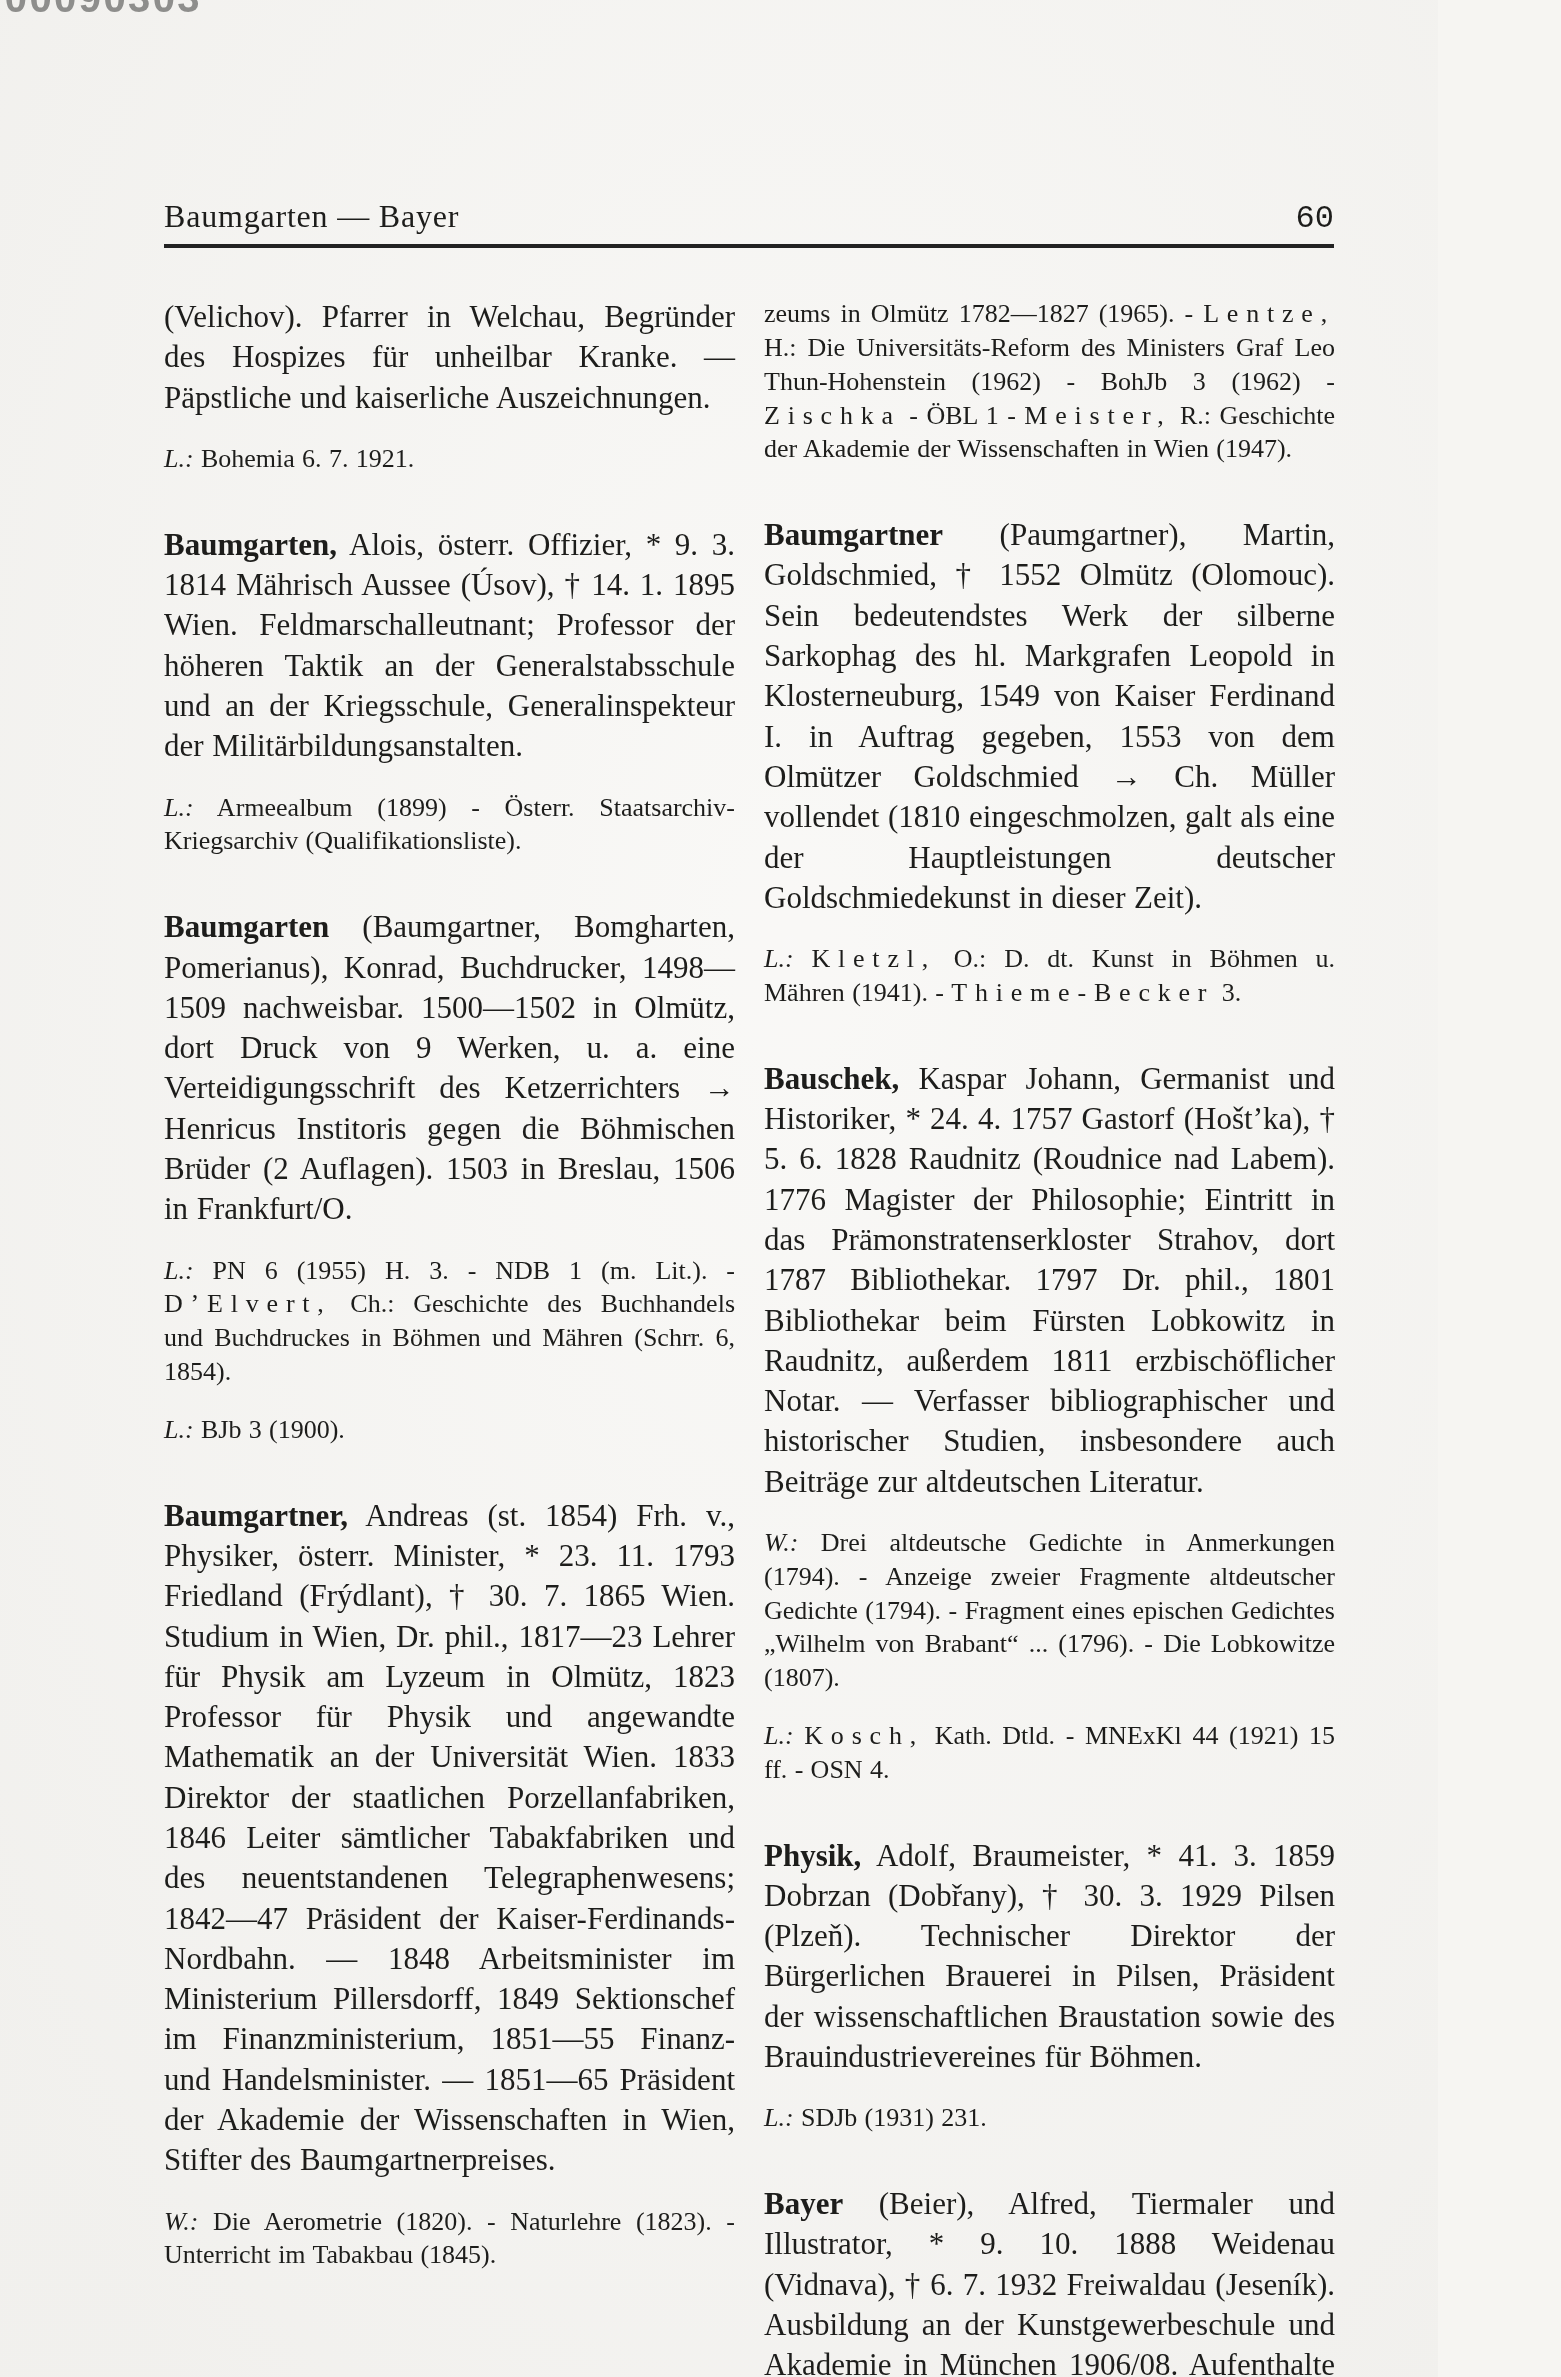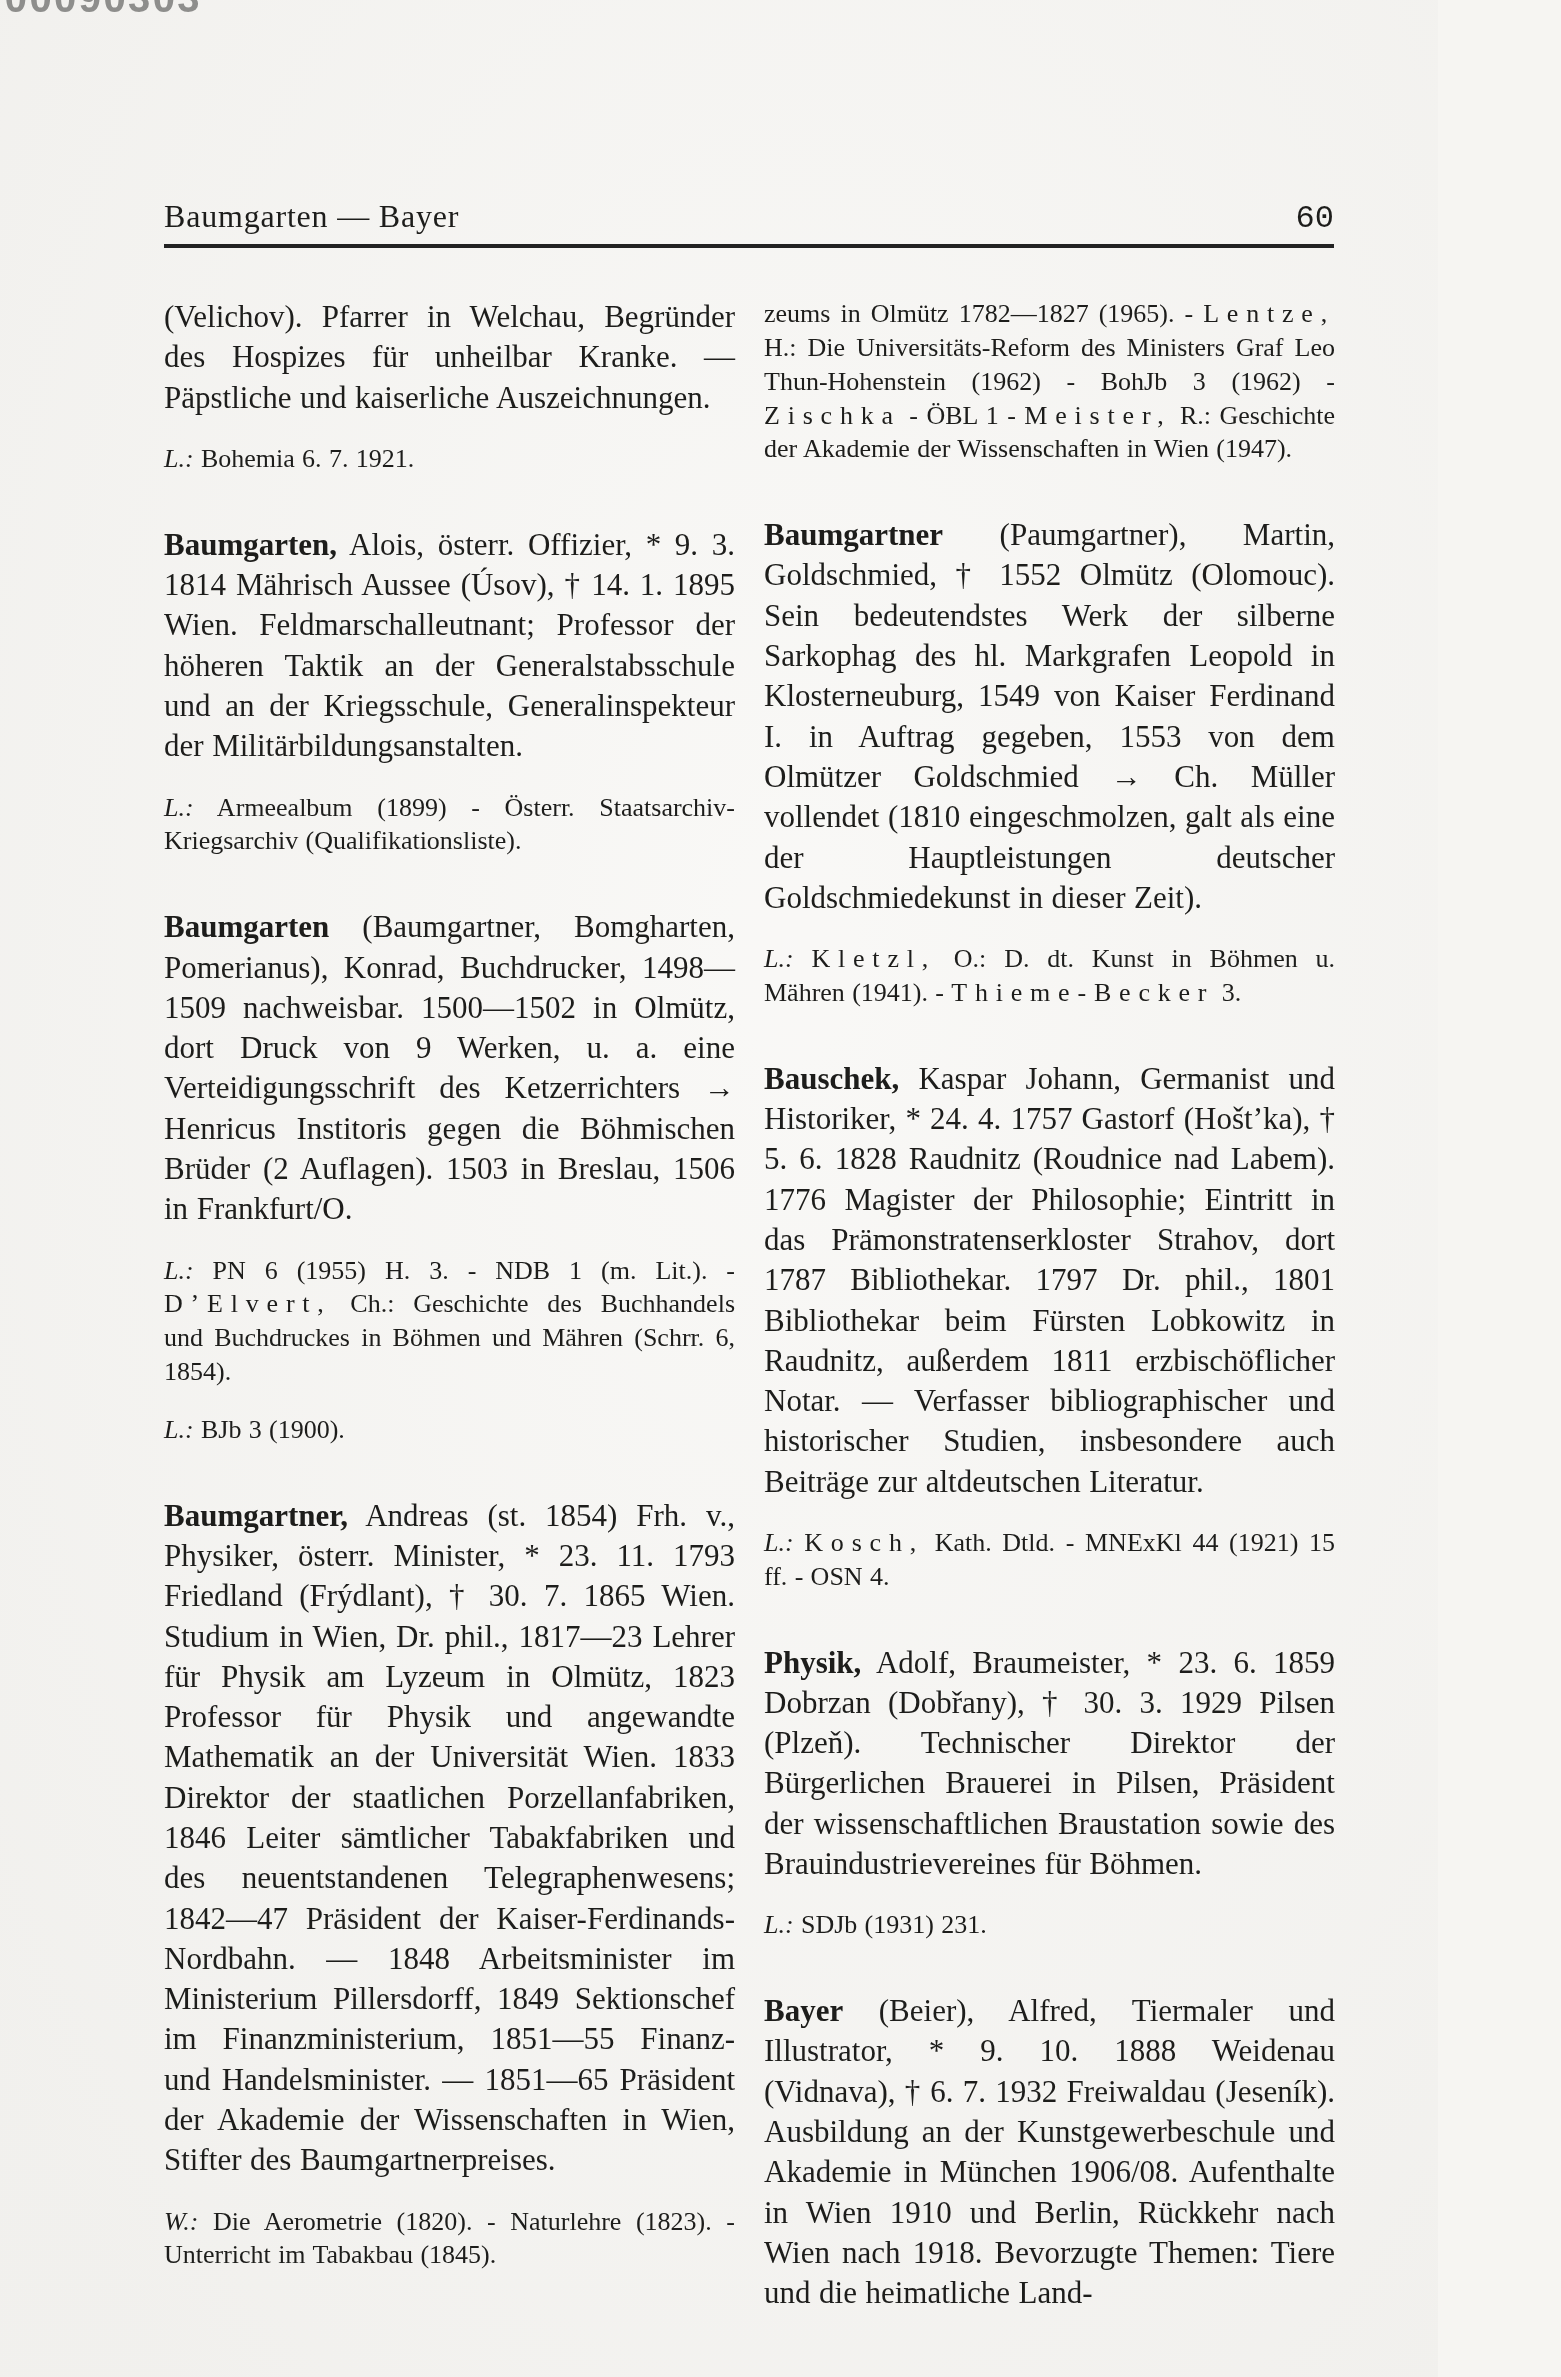--- a/index.html
+++ b/index.html
@@ -97,21 +97,22 @@
         <p class="para lit"><span class="seg-italic">L.:</span><span class="seg-normal"> PN 6 (1955) H. 3. - NDB 1 (m. Lit.). - </span><span class="seg-spaced">D’Elvert,</span><span class="seg-normal"> Ch.: Geschichte des Buchhandels und Buchdruckes in Böhmen und Mähren (Schrr. 6, 1854).</span></p>
         <p class="para lit"><span class="seg-italic">L.:</span><span class="seg-normal"> BJb 3 (1900).</span></p>
         <p class="para entry"><span class="seg-bold">Baumgartner,</span><span class="seg-normal"> Andreas (st. 1854) Frh. v., Physiker, österr. Minister, * 23. 11. 1793 Friedland (Frýdlant), † 30. 7. 1865 Wien. Studium in Wien, Dr. phil., 1817—23 Lehrer für Physik am Lyzeum in Olmütz, 1823 Professor für Physik und angewandte Mathematik an der Universität Wien. 1833 Direktor der staatlichen Porzellanfabriken, 1846 Leiter sämtlicher Tabakfabriken und des neuentstandenen Telegraphenwesens; 1842—47 Präsident der Kaiser-Ferdinands-Nordbahn. — 1848 Arbeitsminister im Ministerium Pillersdorff, 1849 Sektionschef im Finanzministerium, 1851—55 Finanz- und Handelsminister. — 1851—65 Präsident der Akademie der Wissenschaften in Wien, Stifter des Baumgartnerpreises.</span></p>
         <p class="para works"><span class="seg-italic">W.:</span><span class="seg-normal"> Die Aerometrie (1820). - Naturlehre (1823). - Unterricht im Tabakbau (1845).</span></p>
       </div>
     <div class="column">
         <p class="para lit-continuation"><span class="seg-normal">zeums in Olmütz 1782—1827 (1965). - </span><span class="seg-spaced">Lentze,</span><span class="seg-normal"> H.: Die Universitäts-Reform des Ministers Graf Leo Thun-Hohenstein (1962) - BohJb 3 (1962) - </span><span class="seg-spaced">Zischka</span><span class="seg-normal"> - ÖBL 1 - </span><span class="seg-spaced">Meister,</span><span class="seg-normal"> R.: Geschichte der Akademie der Wissenschaften in Wien (1947).</span></p>
         <p class="para entry"><span class="seg-bold">Baumgartner</span><span class="seg-normal"> (Paumgartner), Martin, Goldschmied, † 1552 Olmütz (Olomouc). Sein bedeutendstes Werk der silberne Sarkophag des hl. Markgrafen Leopold in Klosterneuburg, 1549 von Kaiser Ferdinand I. in Auftrag gegeben, 1553 von dem Olmützer Goldschmied → Ch. Müller vollendet (1810 eingeschmolzen, galt als eine der Hauptleistungen deutscher Goldschmiedekunst in dieser Zeit).</span></p>
         <p class="para lit"><span class="seg-italic">L.:</span><span class="seg-normal"> </span><span class="seg-spaced">Kletzl,</span><span class="seg-normal"> O.: D. dt. Kunst in Böhmen u. Mähren (1941). - </span><span class="seg-spaced">Thieme-Becker</span><span class="seg-normal"> 3.</span></p>
         <p class="para entry"><span class="seg-bold">Bauschek,</span><span class="seg-normal"> Kaspar Johann, Germanist und Historiker, * 24. 4. 1757 Gastorf (Hošt’ka), † 5. 6. 1828 Raudnitz (Roudnice nad Labem). 1776 Magister der Philosophie; Eintritt in das Prämonstratenserkloster Strahov, dort 1787 Bibliothekar. 1797 Dr. phil., 1801 Bibliothekar beim Fürsten Lobkowitz in Raudnitz, außerdem 1811 erzbischöflicher Notar. — Verfasser bibliographischer und historischer Studien, insbesondere auch Beiträge zur altdeutschen Literatur.</span></p>
+        <p class="para works"><span class="seg-italic">W.:</span><span class="seg-normal"> Drei altdeutsche Gedichte in Anmerkungen (1794). - Anzeige zweier Fragmente altdeutscher Gedichte (1794). - Fragment eines epischen Gedichtes „Wilhelm von Brabant“ ... (1796). - Die Lobkowitze (1807).</span></p>
         <p class="para lit"><span class="seg-italic">L.:</span><span class="seg-normal"> </span><span class="seg-spaced">Kosch,</span><span class="seg-normal"> Kath. Dtld. - MNExKl 44 (1921) 15 ff. - OSN 4.</span></p>
-        <p class="para entry"><span class="seg-bold">Physik,</span><span class="seg-normal"> Adolf, Braumeister, * 23. 6. 1859 Dobrzan (Dobřany), † 30. 3. 1929 Pilsen (Plzeň). Technischer Direktor der Bürgerlichen Brauerei in Pilsen, Präsident der wissenschaftlichen Braustation sowie des Brauindustrievereines für Böhmen.</span></p>
+        <p class="para entry"><span class="seg-bold">Physik,</span><span class="seg-normal"> Adolf, Braumeister, * 41. 3. 1859 Dobrzan (Dobřany), † 30. 3. 1929 Pilsen (Plzeň). Technischer Direktor der Bürgerlichen Brauerei in Pilsen, Präsident der wissenschaftlichen Braustation sowie des Brauindustrievereines für Böhmen.</span></p>
         <p class="para lit"><span class="seg-italic">L.:</span><span class="seg-normal"> SDJb (1931) 231.</span></p>
         <p class="para entry"><span class="seg-bold">Bayer</span><span class="seg-normal"> (Beier), Alfred, Tiermaler und Illustrator, * 9. 10. 1888 Weidenau (Vidnava), † 6. 7. 1932 Freiwaldau (Jeseník). Ausbildung an der Kunstgewerbeschule und Akademie in München 1906/08. Aufenthalte in Wien 1910 und Berlin, Rückkehr nach Wien nach 1918. Bevorzugte Themen: Tiere und die heimatliche Land-</span></p>
       </div>
   </main>
 
 </div>
 
 
 </body></html>

